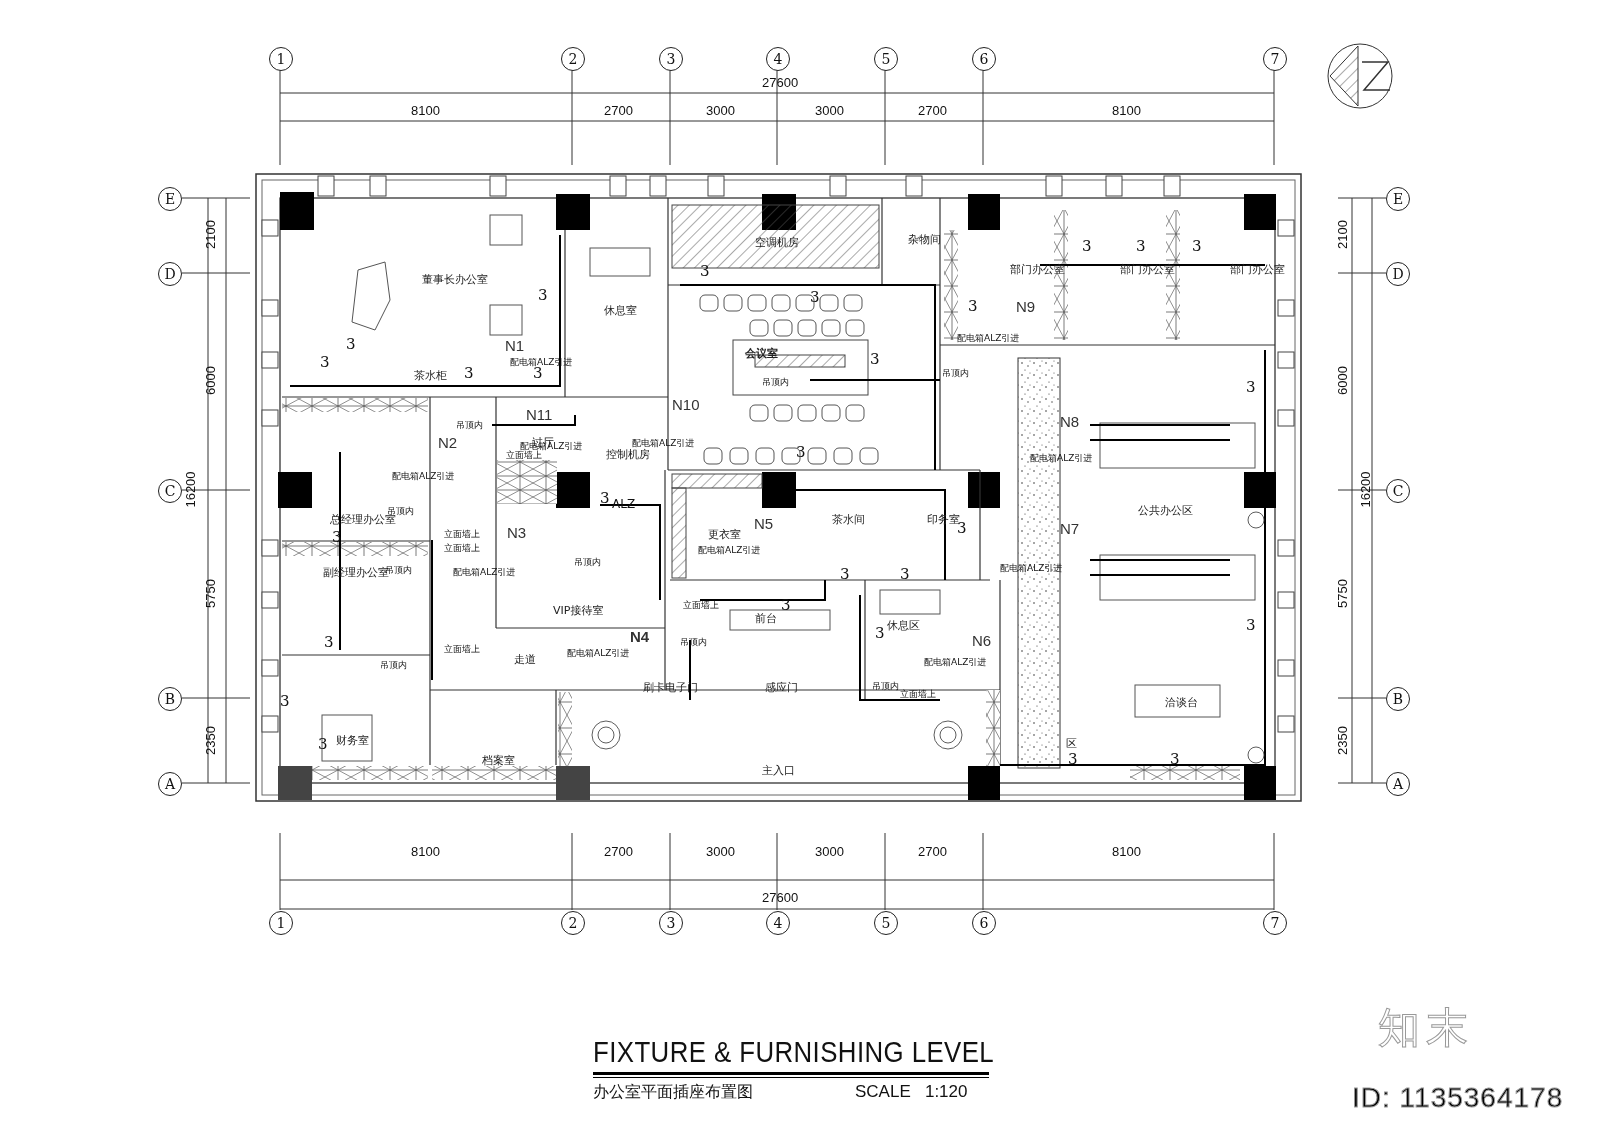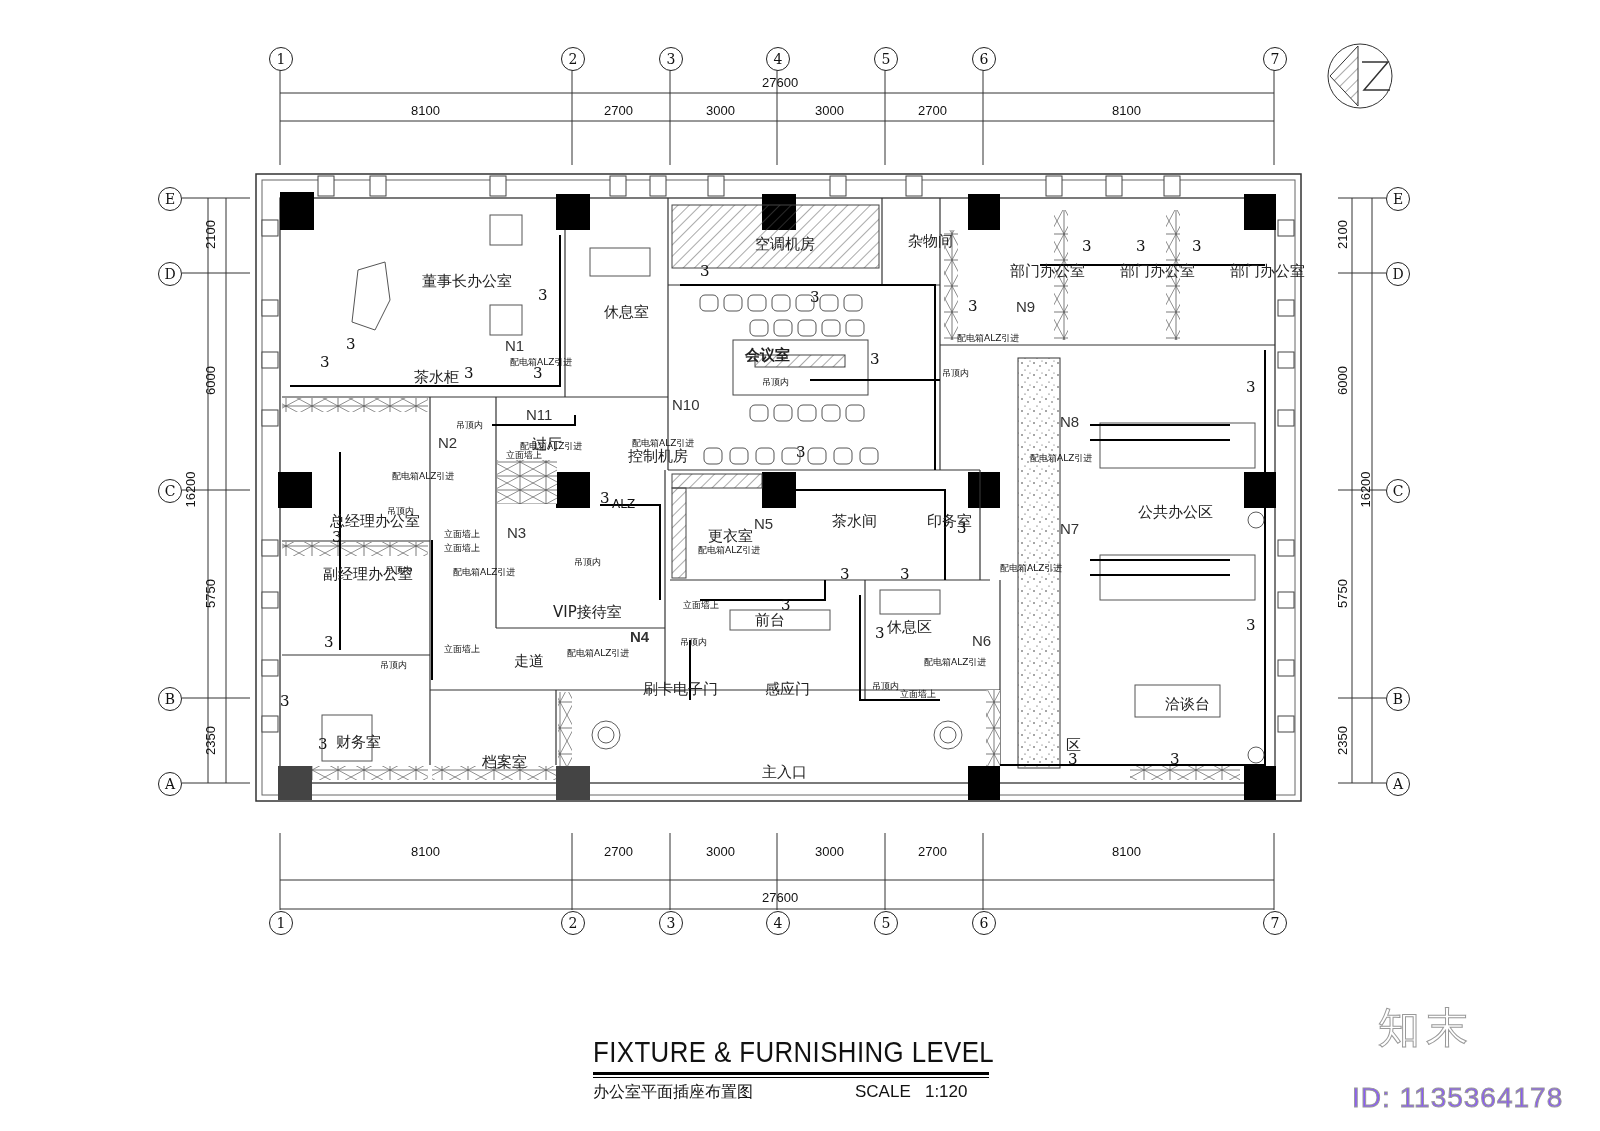--- a/index.html
+++ b/index.html
@@ -2,31 +2,31 @@
 <html><head>
 <meta charset="utf-8">
 <style>
   html,body{margin:0;padding:0;background:#fff;}
   body{width:1600px;height:1131px;position:relative;overflow:hidden;font-family:"DejaVu Sans",sans-serif;color:#111;}
   #plan{position:absolute;left:0;top:0;width:1600px;height:1131px;}
   .abs{position:absolute;white-space:nowrap;}
   .dim{font-family:"Liberation Sans",sans-serif;font-size:13px;color:#111;}
   .dimv{font-family:"Liberation Sans",sans-serif;font-size:13px;color:#111;transform:rotate(-90deg);transform-origin:center;}
   .axis{position:absolute;width:22px;height:22px;border:1px solid #222;border-radius:50%;font-family:"DejaVu Serif",serif;font-size:14px;line-height:22px;text-align:center;background:#fff;}
-  .room{font-family:"DejaVu Sans",sans-serif;font-size:15px;color:#222;}
+  .room{font-family:"DejaVu Sans",sans-serif;font-size:11px;color:#222;}
   .note{font-family:"DejaVu Sans",sans-serif;font-size:9px;color:#111;}
   .num{font-family:"DejaVu Serif",serif;font-size:15px;color:#111;}
   .tag{font-family:"Liberation Sans",sans-serif;font-size:15px;color:#333;}
   #title{position:absolute;left:593px;top:1035px;font-family:"Liberation Sans",sans-serif;font-size:30px;letter-spacing:0.5px;transform:scaleX(0.86);transform-origin:left;}
   #title-rule1{position:absolute;left:593px;top:1072px;width:396px;height:3px;background:#000;}
   #title-rule2{position:absolute;left:593px;top:1077px;width:396px;height:1px;background:#000;}
   #subtitle{position:absolute;left:593px;top:1082px;font-size:16px;}
   #scale{position:absolute;left:855px;top:1082px;font-family:"Liberation Sans",sans-serif;font-size:17px;}
   #wm-logo{position:absolute;left:1378px;top:1000px;font-size:42px;color:#fff;-webkit-text-stroke:1px #999;letter-spacing:6px;}
-  #wm-id{position:absolute;left:1352px;top:1082px;font-family:"Liberation Sans",sans-serif;font-size:28px;color:#8b5cf6;-webkit-text-stroke:1px #999;letter-spacing:1px;}
+  #wm-id{position:absolute;left:1352px;top:1082px;font-family:"Liberation Sans",sans-serif;font-size:28px;color:#000000;-webkit-text-stroke:1px #999;letter-spacing:1px;}
 </style>
 </head>
 <body>
 
 <svg id="plan" viewBox="0 0 1600 1131" xmlns="http://www.w3.org/2000/svg">
   <defs>
     <pattern id="hatch" width="8" height="8" patternUnits="userSpaceOnUse" patternTransform="rotate(45)">
       <line x1="0" y1="0" x2="0" y2="8" stroke="#555" stroke-width="1"></line>
     </pattern>
     <pattern id="xbrace" width="26" height="14" patternUnits="userSpaceOnUse">
@@ -317,21 +317,21 @@
 <div class="abs room" style="left:604px;top:303px;">休息室</div>
 <div class="abs room" style="left:755px;top:235px;">空调机房</div>
 <div class="abs room" style="left:897px;top:232px;margin-left:11px;">杂物间</div>
 <div class="abs room" style="left:1010px;top:262px;">部门办公室</div>
 <div class="abs room" style="left:1120px;top:262px;">部门办公室</div>
 <div class="abs room" style="left:1230px;top:262px;">部门办公室</div>
 <div class="abs room" style="left:414px;top:368px;">茶水柜</div>
 <div class="abs room" style="left:745px;top:346px;font-weight:bold;">会议室</div>
 <div class="abs room" style="left:330px;top:512px;">总经理办公室</div>
 <div class="abs room" style="left:532px;top:435px;">过厅</div>
-<div class="abs room" style="left:628px;top:447px;">控制机房</div>
+<div class="abs room" style="left:606px;top:447px;">控制机房</div>
 <div class="abs room" style="left:323px;top:565px;">副经理办公室</div>
 <div class="abs room" style="left:553px;top:603px;">VIP接待室</div>
 <div class="abs room" style="left:708px;top:527px;">更衣室</div>
 <div class="abs room" style="left:832px;top:512px;">茶水间</div>
 <div class="abs room" style="left:927px;top:512px;">印务室</div>
 <div class="abs room" style="left:755px;top:611px;">前台</div>
 <div class="abs room" style="left:887px;top:618px;">休息区</div>
 <div class="abs room" style="left:1138px;top:503px;">公共办公区</div>
 <div class="abs room" style="left:1165px;top:695px;">洽谈台</div>
 <div class="abs room" style="left:514px;top:652px;">走道</div>

